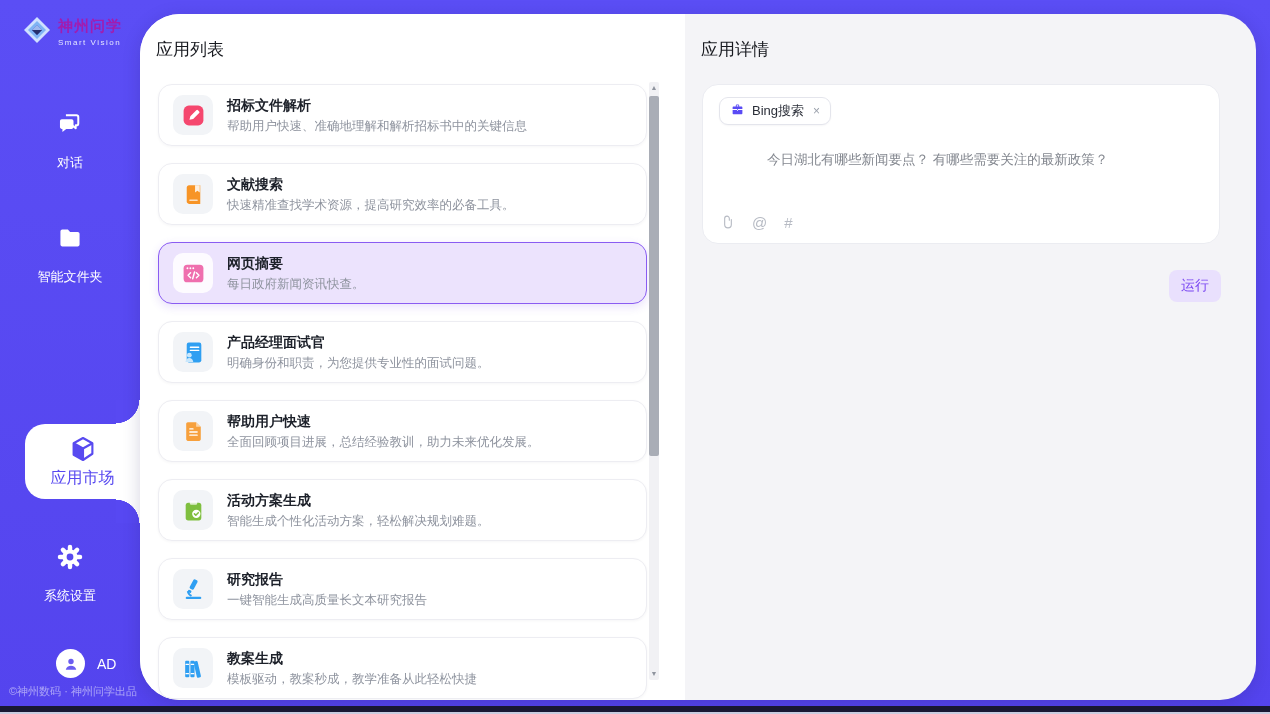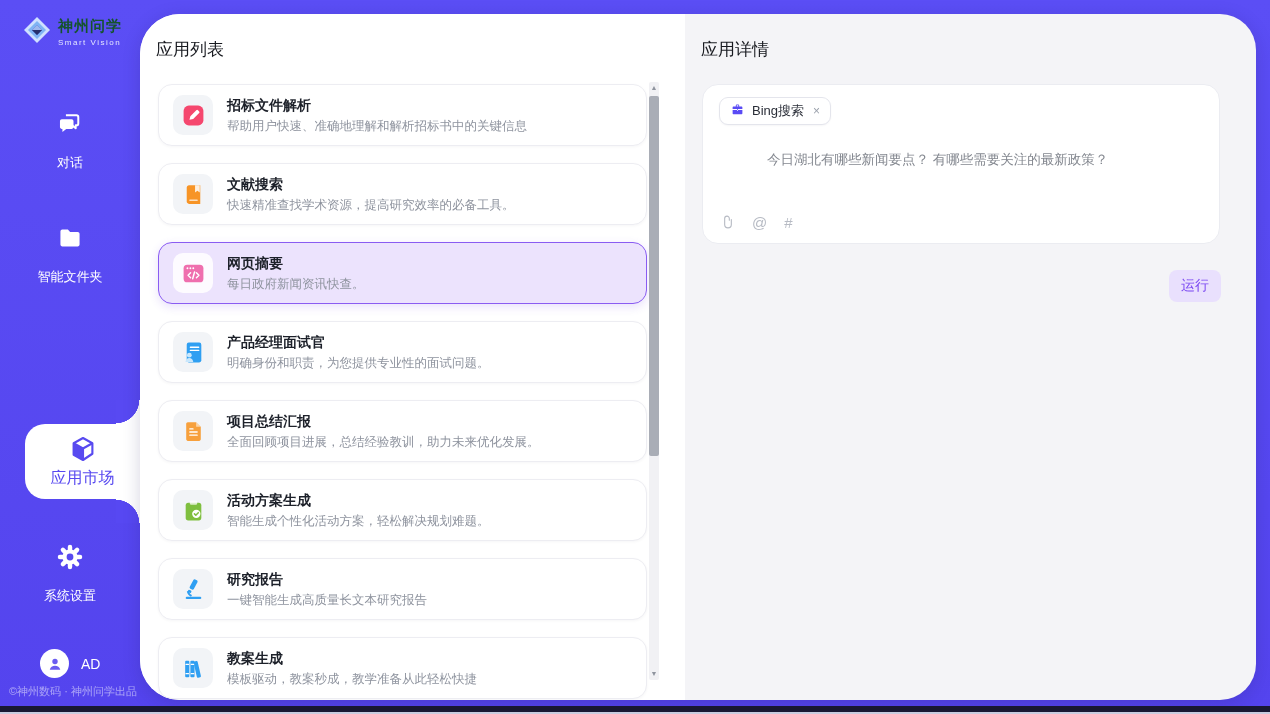--- a/index.html
+++ b/index.html
@@ -9,38 +9,38 @@
     background:linear-gradient(180deg,#5b4ef5 0%,#5444ee 100%);
     position:relative;
   }
   
   .strip-dark { position:absolute; left:0; right:0; bottom:2px; height:6px; background:#181833; }
   .strip-light{ position:absolute; left:0; right:0; bottom:0; height:2px; background:#c8ccdf; }
 
   
   .sidebar { position:absolute; left:0; top:0; width:140px; height:706px; }
   .logo { position:absolute; left:22px; top:15px; display:flex; align-items:center; gap:6px; }
-  .logo-text .cn { color:#14532d; font-size:15px; font-weight:bold; letter-spacing:1px; }
+  .logo-text .cn { color:#a21caf; font-size:15px; font-weight:bold; letter-spacing:1px; }
   .logo-text .en { color:#e4e6ff; font-size:8px; letter-spacing:1.5px; margin-top:2px; }
   .nav-item { position:absolute; left:0; width:140px; text-align:center; cursor:pointer; }
   .nav-item .nav-icon { display:block; margin:0 auto; }
   .nav-item .nav-label { display:inline-block; margin-top:12px; color:#fff; font-size:13px; }
   .nav-label.underlined { text-decoration:underline; text-underline-offset:3px; }
 
   
   .tab-bubble {
     position:absolute; left:25px; top:424px; width:115px; height:75px;
     background:#fff; border-radius:20px 0 0 20px; text-align:center; cursor:pointer;
   }
   .tab-bubble .nav-label { color:#584af0; margin-top:4px; }
   .tab-curve-top, .tab-curve-bottom { position:absolute; left:116px; width:24px; height:24px; }
   .tab-curve-top    { top:400px; background:radial-gradient(circle 24px at 0 0,   #5849f2 23px,#fff 23.5px); }
   .tab-curve-bottom { top:499px; background:radial-gradient(circle 24px at 0 100%,#5748f2 23px,#fff 23.5px); }
 
-  .user-row { position:absolute; left:40px; top:649px; display:flex; align-items:center; gap:12px; cursor:pointer; }
+  .user-row { position:absolute; left:56px; top:649px; display:flex; align-items:center; gap:12px; cursor:pointer; }
   .avatar { width:29px; height:29px; border-radius:50%; background:#fff; display:flex; align-items:center; justify-content:center; }
   .user-name { color:#fff; font-size:14px; }
   .side-footer { position:absolute; left:9px; top:684px; width:130px; color:rgba(255,255,255,.5); font-size:11px; white-space:nowrap; }
 
   
   .container {
     position:absolute; left:140px; top:14px; width:1116px; height:686px;
     border-radius:40px 36px 36px 40px; background:#f4f4f7; overflow:hidden; display:flex;
     box-shadow:0 4px 18px rgba(30,20,90,.18);
   }
@@ -242,21 +242,21 @@
 
   <div class="card">
     <span class="icon-tile">
             <svg width="25" height="25" viewBox="0 0 24 24">
               <path d="M5 4.5C5 3.7 5.7 3 6.5 3h8L19 7.5v12c0 .8-.7 1.5-1.5 1.5h-11c-.8 0-1.5-.7-1.5-1.5v-15z" fill="#f7a03c"></path>
               <path d="M14.5 3v4.5H19L14.5 3z" fill="#fff" opacity="0.55"></path>
               <path d="M8.5 9.5h3M8.5 12.5h7M8.5 15.5h7" stroke="#fff" stroke-width="1.3" stroke-linecap="round"></path>
             </svg>
           </span>
     <span class="card-text">
-      <span class="card-title" style="display:block;">项目总结汇报</span>
+      <span class="card-title" style="display:block;">帮助用户快速</span>
       <span class="card-desc" style="display:block;">全面回顾项目进展，总结经验教训，助力未来优化发展。</span>
     </span>
   </div>
 
   <div class="card">
     <span class="icon-tile">
             <svg width="25" height="25" viewBox="0 0 24 24">
               <rect x="4.5" y="4.5" width="15" height="17" rx="2.5" fill="#7fbf3f"></rect>
               <rect x="8.5" y="2.5" width="7" height="4" rx="1.3" fill="#fff" opacity="0.75"></rect>
               <circle cx="14.7" cy="15.2" r="4" fill="#fff"></circle>

